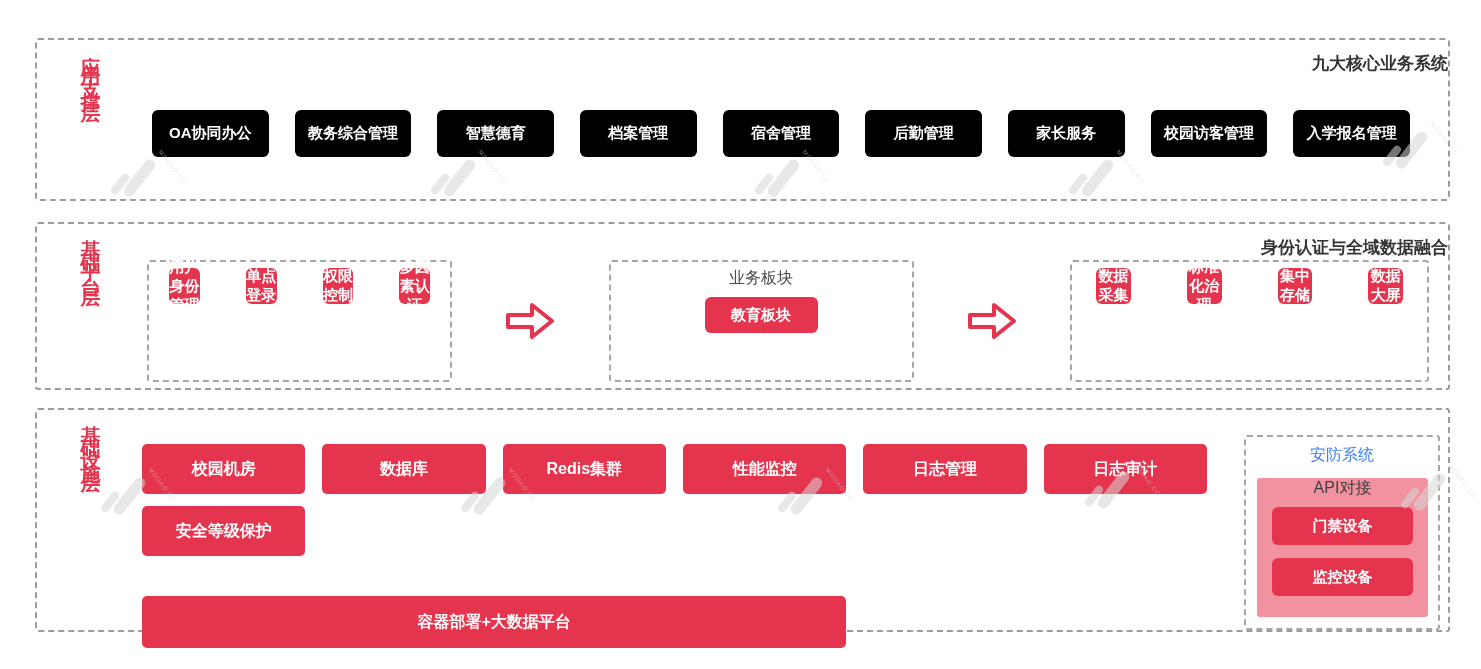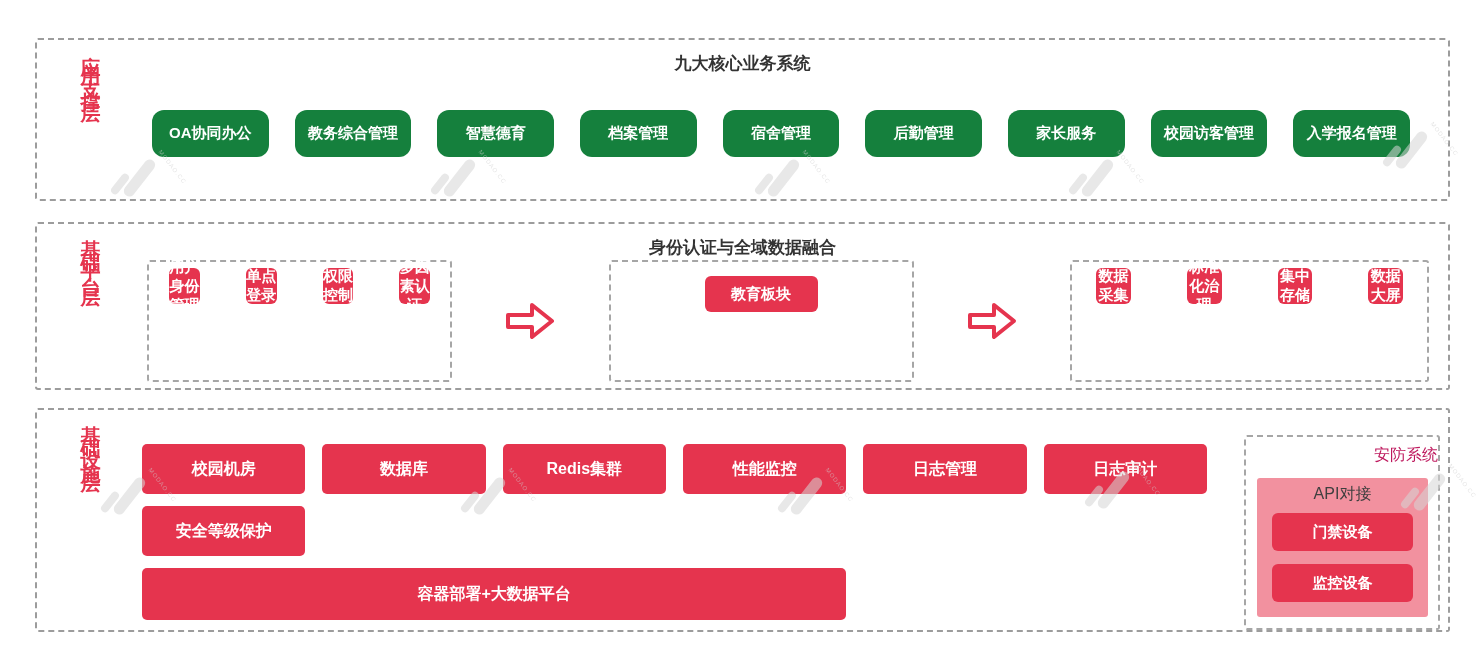--- a/index.html
+++ b/index.html
@@ -20,33 +20,33 @@
   .layer3 { top:408px; height:224px; }
 
   .vlabel {
     position:absolute; left:44px; top:0; bottom:0;
     display:flex; align-items:center;
     writing-mode:vertical-rl; text-orientation:upright;
     font-size:20px; font-weight:bold; color:#e5344e; letter-spacing:12px;
     line-height:20px;
   }
   .ltitle {
-    position:absolute; left:0; right:0; text-align:center;
+    position:absolute; left:0; right:0; text-align:right;
     font-size:17px; font-weight:bold; color:#333;
   }
   .layer1 .ltitle { top:12px; }
   .layer2 .ltitle { top:12px; }
   .layer3 .ltitle { top:10px; }
 
   
   .btn {
     display:flex; align-items:center; justify-content:center;
     color:#fff; font-weight:bold; border-radius:6px; text-align:center;
   }
-  .orange { background:#15803d;border-radius:12px; }
+  .orange { background:#000000; }
   .red    { background:#e5344e; }
 
   
   .app-row {
     position:absolute; top:70px; left:115px; right:38px;
     display:flex; gap:26px;
   }
   .app-row .btn { flex:1; height:47px; font-size:15px; }
 
   
@@ -75,31 +75,31 @@
   .arrow-cell { flex:1; display:flex; align-items:center; justify-content:center; }
   .arrow-cell svg { display:block; }
 
   
   .infra-grid {
     position:absolute; left:105px; top:34px; width:1065px;
     display:grid; grid-template-columns:repeat(6,1fr);
     column-gap:17px; row-gap:12px;
   }
   .infra-grid .btn { height:50px; font-size:16px; border-radius:5px; }
-  .wide { grid-column:1 / span 4; height:52px !important; }
+  .wide { grid-column:1 / span 4; height:52px !important;margin-top:28px; }
 
   .sec-box {
     position:absolute; left:1207px; top:25px; width:196px; height:195px;
     border:2px dashed #a6a6a6; border-radius:3px; background:#fff;
     padding-top:8px;
   }
-  .sec-box .stitle { text-align:right; font-size:16px; color:#be185d; }
+  .sec-box .stitle { text-align:center; font-size:16px; color:#3b82f6; }
   .pink-panel {
     position:absolute; left:11px; right:10px; top:41px; bottom:11px;
-    background:#f2919f; border-radius:3px; padding-top:6px;
+    background:#f2919f; border-radius:3px; padding-top:0;
   }
   .pink-panel .ptitle { text-align:center; font-size:16px; color:#3f3f3f; margin-bottom:8px; }
   .pink-panel .btn { width:141px; height:38px; font-size:15px; margin:0 auto 13px auto; }
 
   
   .wm { position:absolute; width:64px; height:64px; opacity:.55; pointer-events:none; }
   .wm i { position:absolute; background:#d6d6d6; border-radius:8px; transform:rotate(38deg); }
   .wm .s1 { width:8px;  height:24px; left:8px;  top:24px; }
   .wm .s2 { width:11px; height:44px; left:26px; top:8px; }
   .wm .wmtext {
@@ -142,20 +142,21 @@
         </div>
       </div>
 
       <div class="arrow-cell">
         <svg width="50" height="42" viewBox="0 0 50 42">
           <path d="M3,15 H27 V5 L47,21 L27,37 V27 H3 Z" fill="none" stroke="#e5344e" stroke-width="4" stroke-linejoin="round"></path>
         </svg>
       </div>
 
       <div class="subbox box-biz">
+        <div class="stitle">业务板块</div>
         <div class="biz-center">
           <div class="btn red">教育板块</div>
         </div>
       </div>
 
       <div class="arrow-cell">
         <svg width="50" height="42" viewBox="0 0 50 42">
           <path d="M3,15 H27 V5 L47,21 L27,37 V27 H3 Z" fill="none" stroke="#e5344e" stroke-width="4" stroke-linejoin="round"></path>
         </svg>
       </div>

